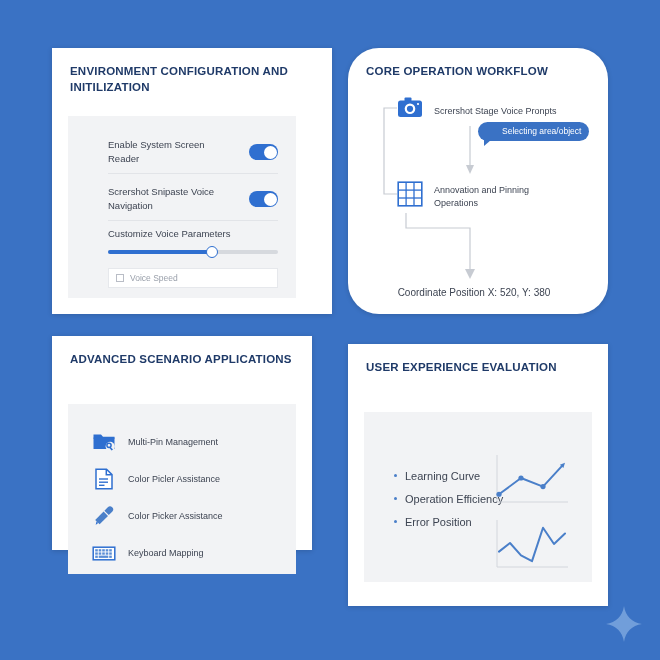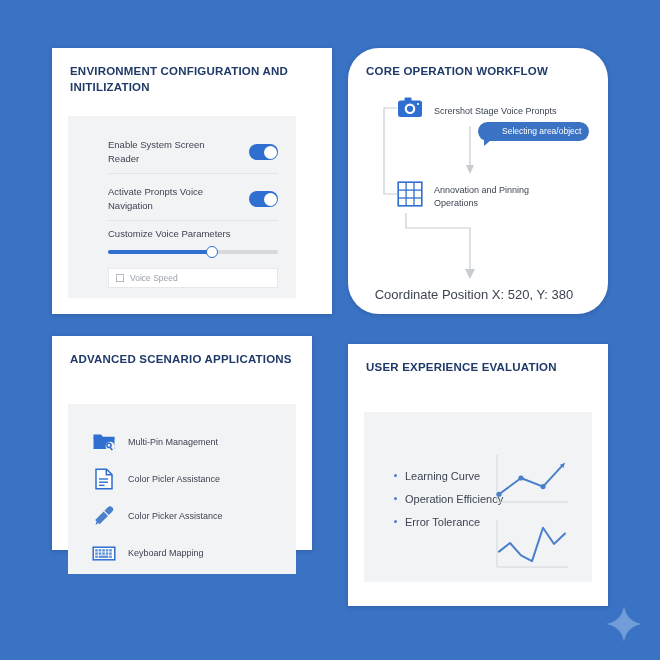--- a/index.html
+++ b/index.html
@@ -151,21 +151,21 @@
     position: absolute;
     left: 6px; bottom: -5px;
     width: 0; height: 0;
     border-left: 7px solid #3a72c4;
     border-bottom: 6px solid transparent;
   }
   .coord-text {
     position: absolute;
     left: 0; right: 8px;
     text-align: center;
-    font-size: 13px;
+    font-size: 10px;
     color: #3d4452;
   }
 
   
   .panel-c { left: 16px; top: 68px; width: 228px; height: 170px; }
   .feature-row {
     position: absolute;
     left: 24px;
     display: flex;
     align-items: center;
@@ -220,21 +220,21 @@
       <div class="setting-row" style="top:22px;">
         <span class="setting-label">Enable System Screen Reader</span>
         <span class="toggle">
           <span class="knob"></span>
         </span>
       </div>
 
       <div class="divider" style="top:57px;"></div>
 
       <div class="setting-row" style="top:69px;">
-        <span class="setting-label">Activate Pronpts Voice Navigation</span>
+        <span class="setting-label">Scrershot Snipaste Voice Navigation</span>
         <span class="toggle">
           <span class="knob"></span>
         </span>
       </div>
 
       <div class="divider" style="top:104px;"></div>
 
       <div class="slider-label" style="top:112px;">Customize Voice Parameters</div>
 
       <div class="slider-track" style="top:134px;">
@@ -361,21 +361,21 @@
     </div>
   </div>
 
   <div class="card card-d">
     <div class="card-title">USER EXPERIENCE EVALUATION</div>
 
     <div class="inner-panel panel-d">
       <ul class="bullet-list">
         <li>Learning Curve</li>
         <li>Operation Efficiency</li>
-        <li>Error Tolerance</li>
+        <li>Error Position</li>
       </ul>
 
       <div class="mini-chart" style="left:128px; top:40px;">
         <svg id="chart-0" viewBox="0 0 78 56" width="78" height="56">
             <path d="M 5 3 L 5 50 L 76 50" fill="none" stroke="#d3d6dc" stroke-width="1"></path>
             <polyline points="7,42.266666666666666 29,26.022222222222226 51,34.62222222222222 69.6128647916505,14.41128318078356" fill="none" stroke="#4a7fc9" stroke-width="2" stroke-linejoin="round" stroke-linecap="round"></polyline>
             <polygon points="73,10.733333333333334 71.404829869815,15.996928326849227 67.8853107461879,12.755696761834493" fill="#4a7fc9"></polygon>
             <circle cx="7" cy="42.266666666666666" r="2.6" fill="#4a7fc9"></circle>
             <circle cx="29" cy="26.022222222222226" r="2.6" fill="#4a7fc9"></circle>
             <circle cx="51" cy="34.62222222222222" r="2.6" fill="#4a7fc9"></circle>

